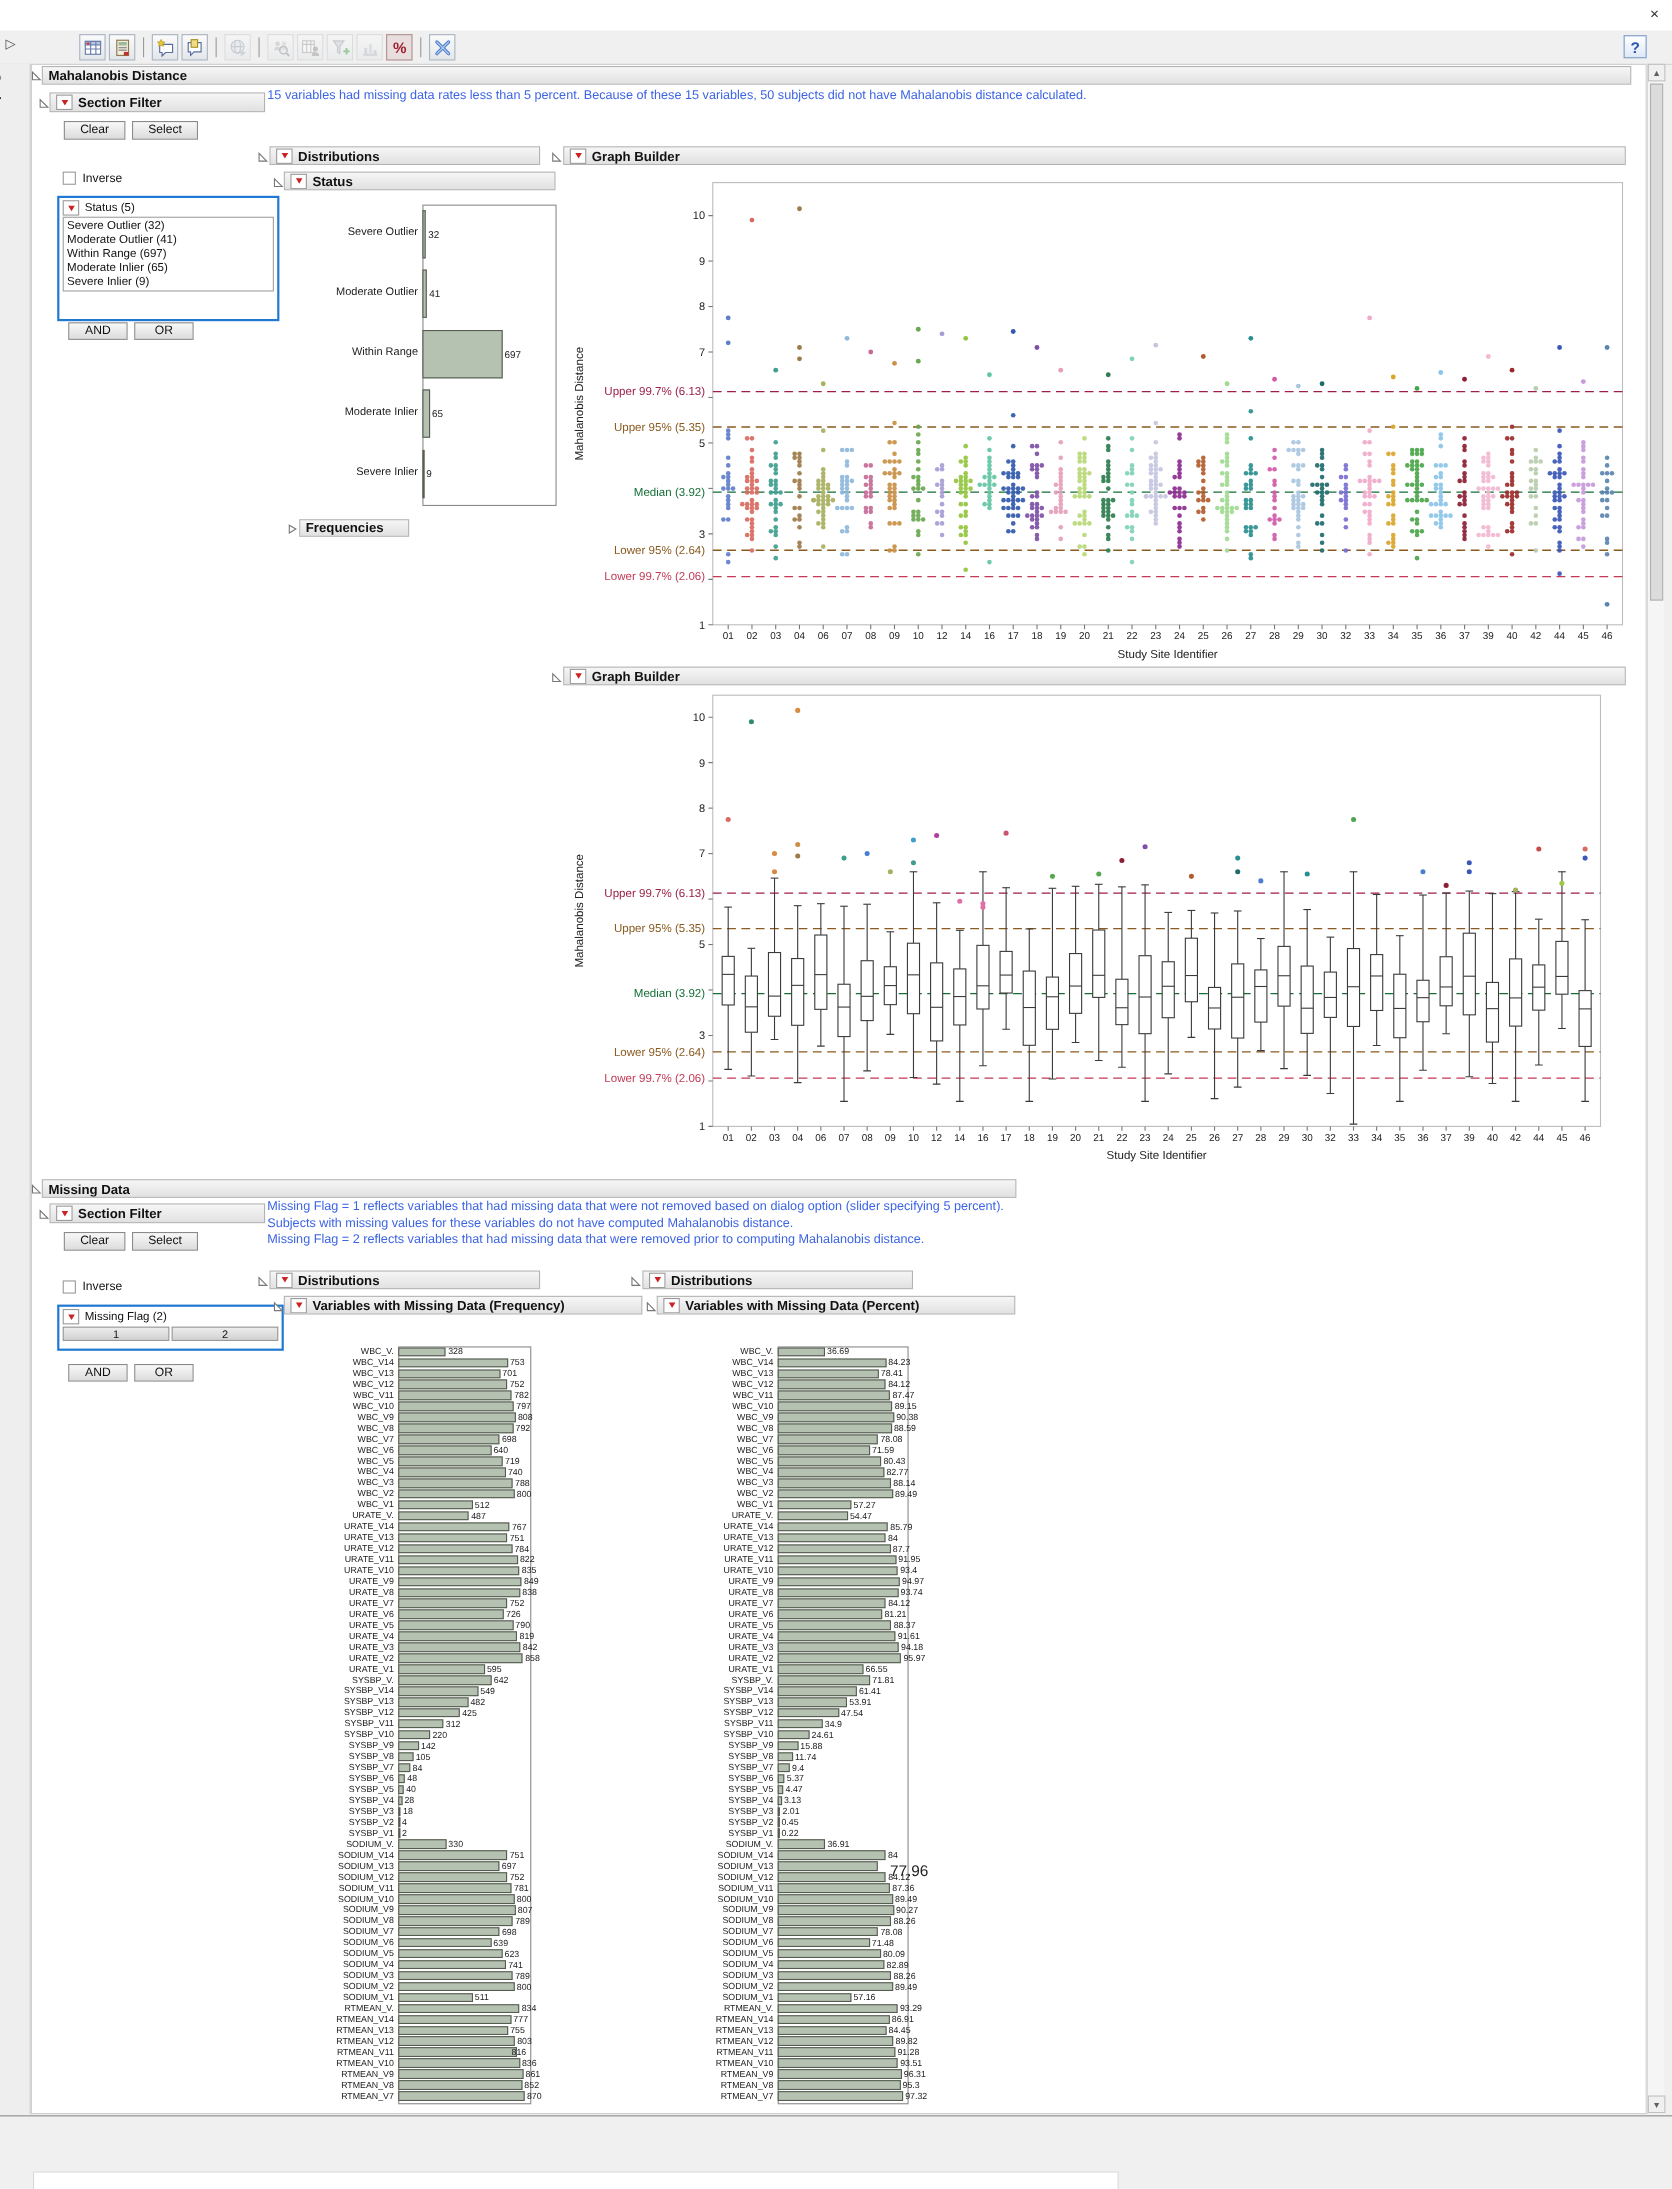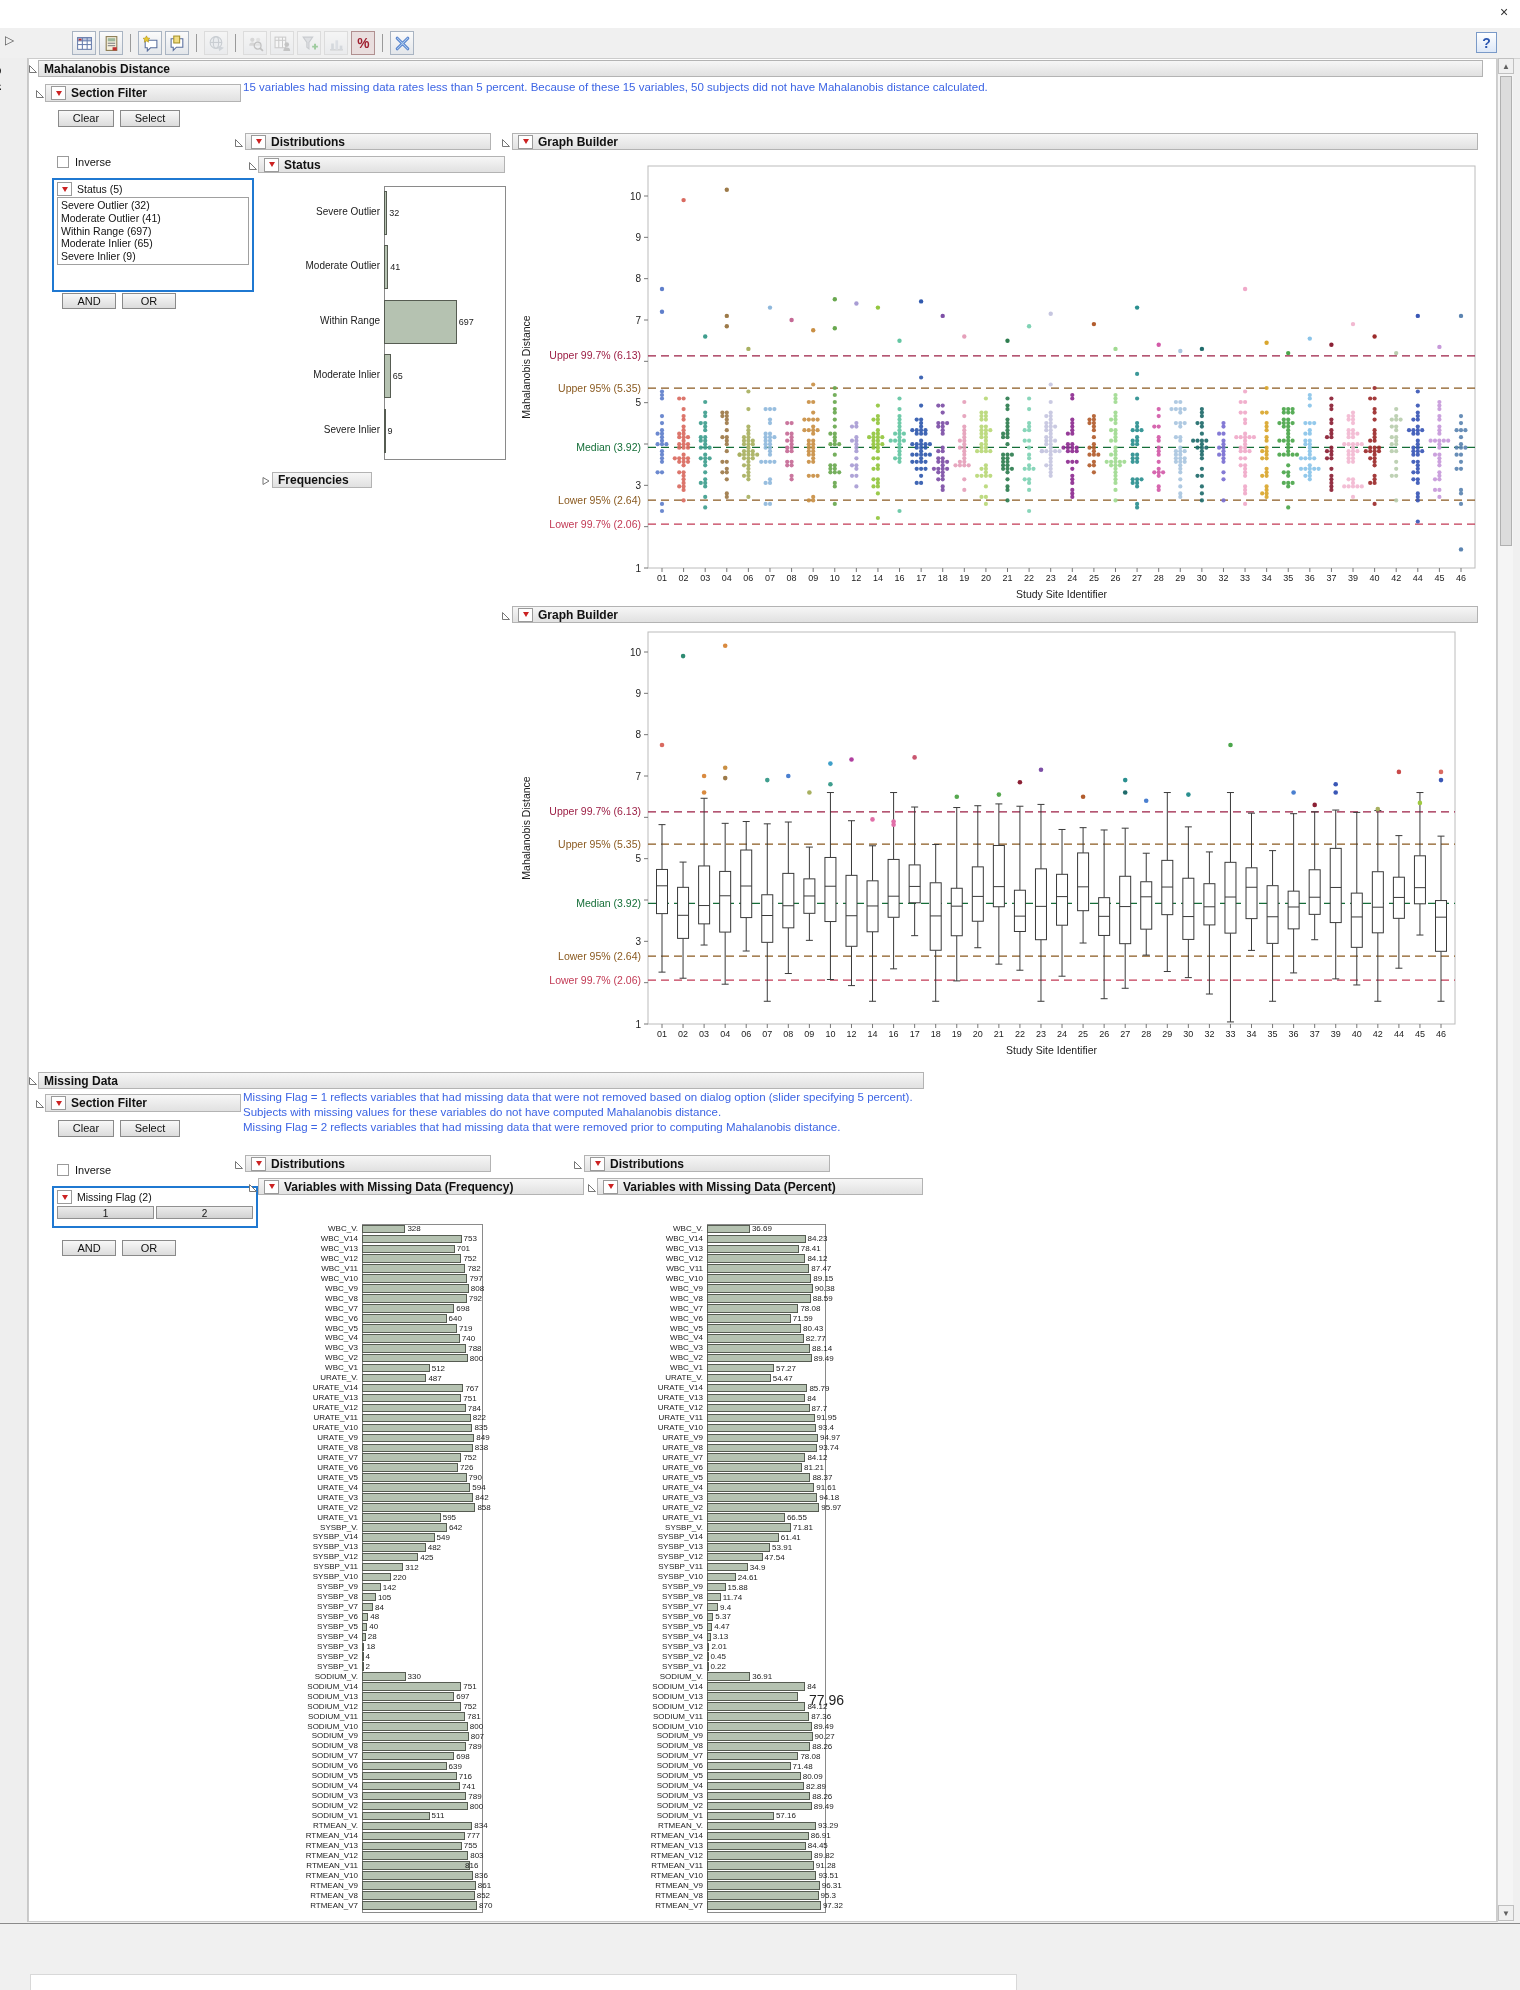--- a/index.html
+++ b/index.html
@@ -1961,21 +1961,21 @@
       <div class="cbar" style="left:109px;top:229.4px;width:99.4px;height:8.6px;background:#b5c2b1"></div>
       <div class="cval" style="left:210.4px;top:230.3px;font-size:8px">752</div>
       <div class="clab" style="top:239.8px;width:105px;font-size:8px">URATE_V6</div>
       <div class="cbar" style="left:109px;top:239.4px;width:96.0px;height:8.6px;background:#b5c2b1"></div>
       <div class="cval" style="left:207.0px;top:240.2px;font-size:8px">726</div>
       <div class="clab" style="top:249.7px;width:105px;font-size:8px">URATE_V5</div>
       <div class="cbar" style="left:109px;top:249.3px;width:104.5px;height:8.6px;background:#b5c2b1"></div>
       <div class="cval" style="left:215.5px;top:250.1px;font-size:8px">790</div>
       <div class="clab" style="top:259.7px;width:105px;font-size:8px">URATE_V4</div>
       <div class="cbar" style="left:109px;top:259.3px;width:108.3px;height:8.6px;background:#b5c2b1"></div>
-      <div class="cval" style="left:219.3px;top:260.1px;font-size:8px">594</div>
+      <div class="cval" style="left:219.3px;top:260.1px;font-size:8px">819</div>
       <div class="clab" style="top:269.6px;width:105px;font-size:8px">URATE_V3</div>
       <div class="cbar" style="left:109px;top:269.3px;width:111.3px;height:8.6px;background:#b5c2b1"></div>
       <div class="cval" style="left:222.3px;top:270.0px;font-size:8px">842</div>
       <div class="clab" style="top:279.6px;width:105px;font-size:8px">URATE_V2</div>
       <div class="cbar" style="left:109px;top:279.2px;width:113.4px;height:8.6px;background:#b5c2b1"></div>
       <div class="cval" style="left:224.4px;top:280.0px;font-size:8px">858</div>
       <div class="clab" style="top:289.5px;width:105px;font-size:8px">URATE_V1</div>
       <div class="cbar" style="left:109px;top:289.1px;width:78.7px;height:8.6px;background:#b5c2b1"></div>
       <div class="cval" style="left:189.7px;top:289.9px;font-size:8px">595</div>
       <div class="clab" style="top:299.5px;width:105px;font-size:8px">SYSBP_V.</div>
@@ -2048,21 +2048,21 @@
       <div class="cbar" style="left:109px;top:518.0px;width:104.3px;height:8.6px;background:#b5c2b1"></div>
       <div class="cval" style="left:215.3px;top:518.8px;font-size:8px">789</div>
       <div class="clab" style="top:528.3px;width:105px;font-size:8px">SODIUM_V7</div>
       <div class="cbar" style="left:109px;top:527.9px;width:92.3px;height:8.6px;background:#b5c2b1"></div>
       <div class="cval" style="left:203.3px;top:528.7px;font-size:8px">698</div>
       <div class="clab" style="top:538.3px;width:105px;font-size:8px">SODIUM_V6</div>
       <div class="cbar" style="left:109px;top:537.9px;width:84.5px;height:8.6px;background:#b5c2b1"></div>
       <div class="cval" style="left:195.5px;top:538.7px;font-size:8px">639</div>
       <div class="clab" style="top:548.3px;width:105px;font-size:8px">SODIUM_V5</div>
       <div class="cbar" style="left:109px;top:547.9px;width:94.7px;height:8.6px;background:#b5c2b1"></div>
-      <div class="cval" style="left:205.7px;top:548.6px;font-size:8px">716</div>
+      <div class="cval" style="left:205.7px;top:548.6px;font-size:8px">623</div>
       <div class="clab" style="top:558.2px;width:105px;font-size:8px">SODIUM_V4</div>
       <div class="cbar" style="left:109px;top:557.8px;width:98.0px;height:8.6px;background:#b5c2b1"></div>
       <div class="cval" style="left:209.0px;top:558.6px;font-size:8px">741</div>
       <div class="clab" style="top:568.1px;width:105px;font-size:8px">SODIUM_V3</div>
       <div class="cbar" style="left:109px;top:567.8px;width:104.3px;height:8.6px;background:#b5c2b1"></div>
       <div class="cval" style="left:215.3px;top:568.5px;font-size:8px">789</div>
       <div class="clab" style="top:578.1px;width:105px;font-size:8px">SODIUM_V2</div>
       <div class="cbar" style="left:109px;top:577.7px;width:105.8px;height:8.6px;background:#b5c2b1"></div>
       <div class="cval" style="left:216.8px;top:578.5px;font-size:8px">800</div>
       <div class="clab" style="top:588.0px;width:105px;font-size:8px">SODIUM_V1</div>

